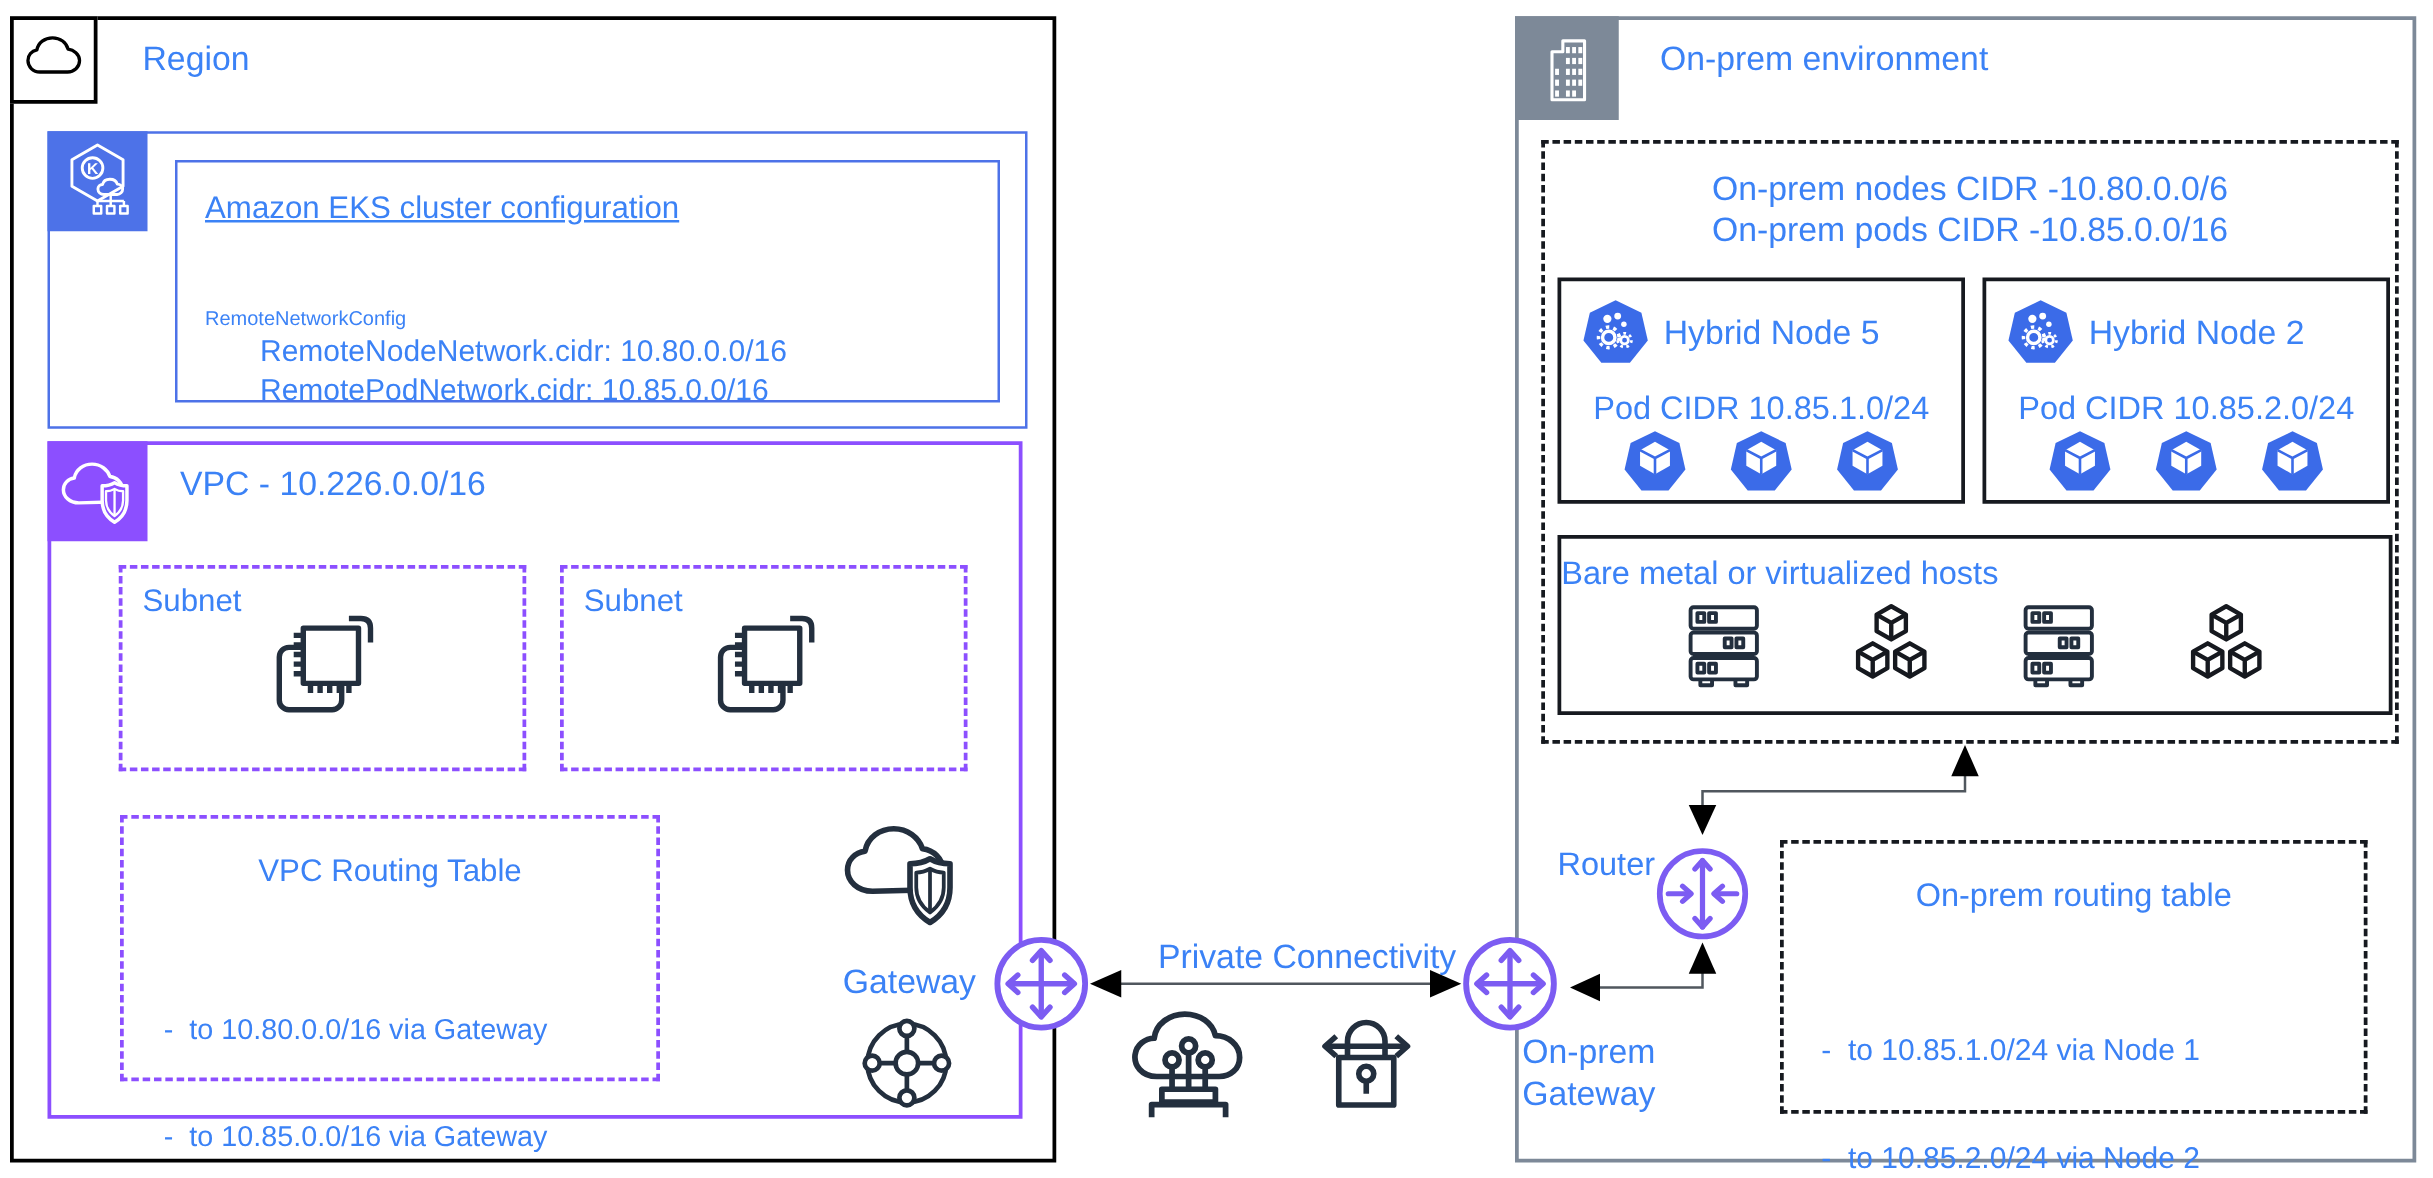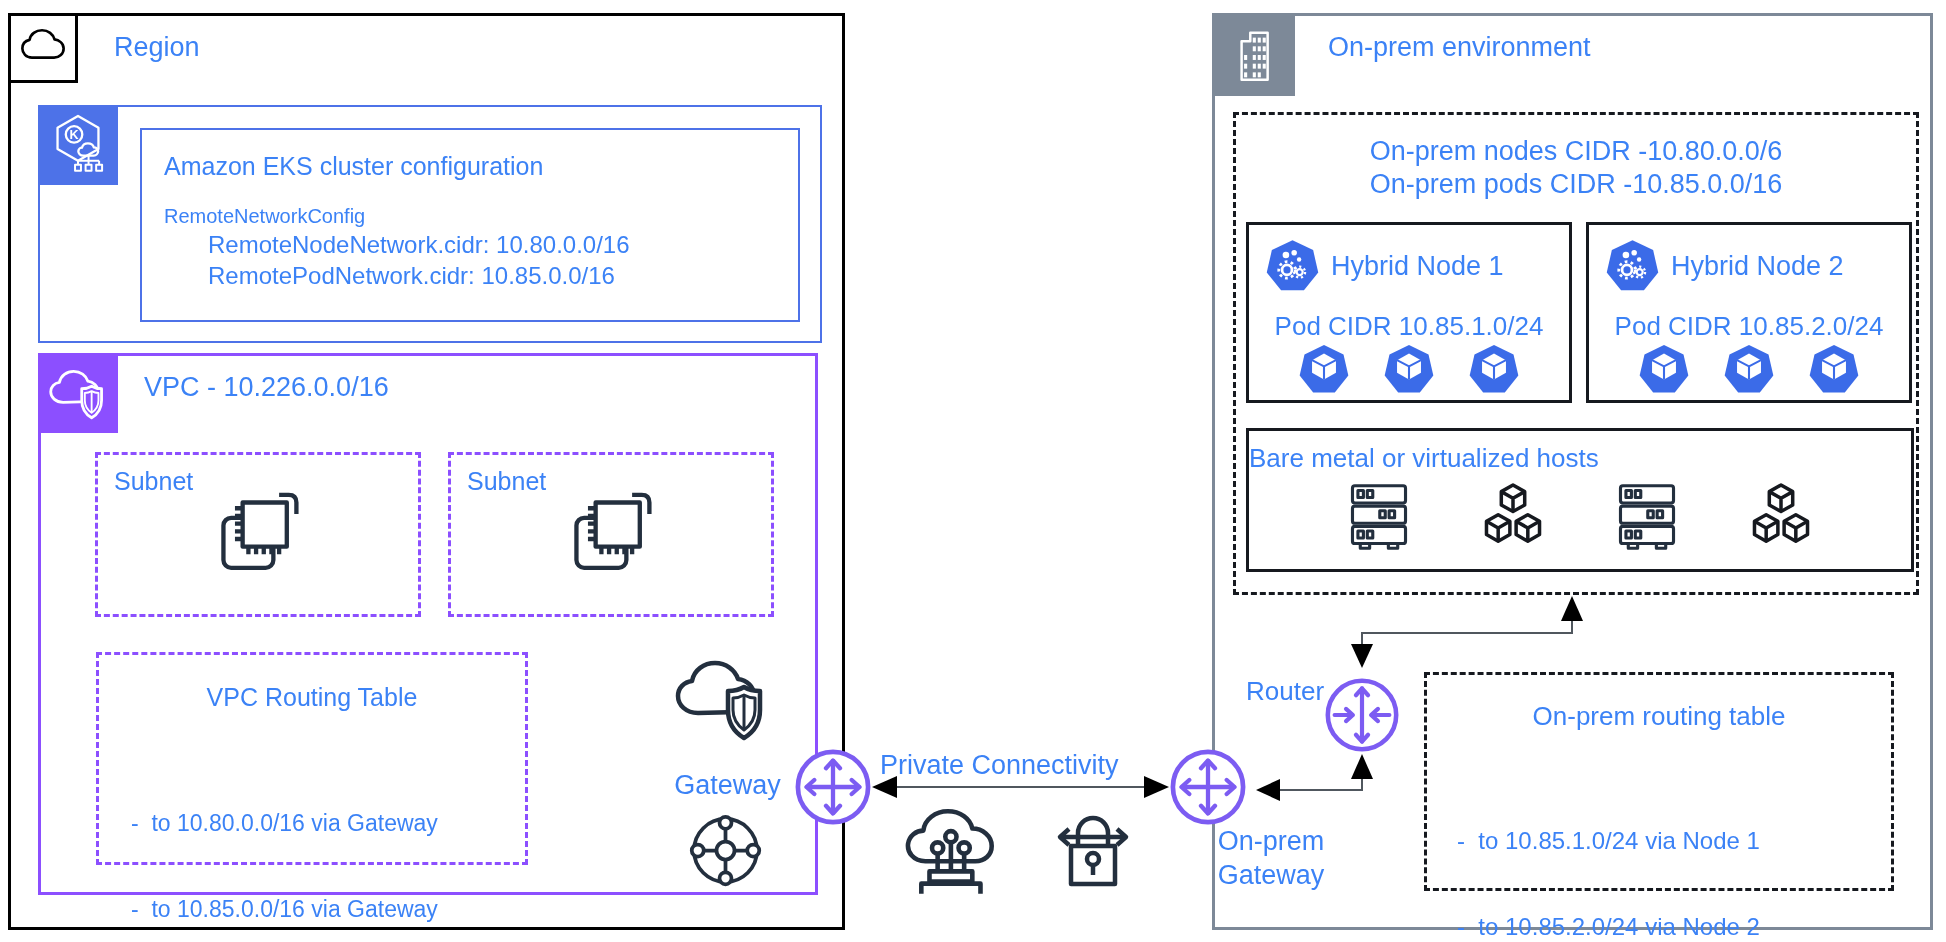--- a/index.html
+++ b/index.html
@@ -15,22 +15,22 @@
   
   .region-box { left:8px; top:13px; width:837px; height:917px; border:3px solid #000; }
   .region-icon { left:8px; top:13px; width:70px; height:70px; background:#fff; border:3px solid #000;
                  display:flex; align-items:center; justify-content:center; z-index:2; }
   .region-label { left:114px; top:32px; font-size:27px; }
 
   .eks-outer { left:38px; top:105px; width:784px; height:238px; border:2px solid #4d72e8; }
   .eks-icon  { left:38px; top:105px; width:80px; height:80px; background:#4d72e8;
                display:flex; align-items:center; justify-content:center; z-index:2; }
   .eks-inner { left:140px; top:128px; width:660px; height:194px; border:2px solid #4d72e8; padding-left:22px; }
-  .eks-title { margin-top:22px; font-size:25px; }
-  .eks-heading { margin-top:24px; font-size:20px; }
+  .eks-title { margin-top:22px; font-size:25px;text-decoration:underline; }
+  .eks-heading { margin-top:66px; font-size:16px; }
   .eks-line { margin-top:3px; padding-left:44px; font-size:24px; line-height:28px; }
 
   
   .vpc-box  { left:38px; top:353px; width:780px; height:542px; border:3px solid #8C4FFF; }
   .vpc-icon { left:38px; top:353px; width:80px; height:80px; background:#8C4FFF;
               display:flex; align-items:center; justify-content:center; z-index:2; }
   .vpc-label { left:144px; top:372px; font-size:27px; }
 
   .subnet { border:3px dashed #8C4FFF; }
   .subnet-1 { left:95px;  top:452px; width:326px; height:165px; }
@@ -41,21 +41,21 @@
   .vpc-routing { left:96px; top:652px; width:432px; height:213px; border:3px dashed #8C4FFF; }
   .rt-title { text-align:center; margin-top:28px; font-size:25px; }
   .rt-routes { margin-top:40px; margin-left:32px; font-size:23px; line-height:28.5px; white-space:pre; }
   .onprem-routing .rt-routes { font-size:24px; margin-left:30px; margin-top:38px; }
 
   .gw-cloudshield { left:672px; top:652px; width:100px; height:92px; }
   .gw-label { left:650px; top:770px; width:155px; text-align:center; font-size:27px; }
   .gw-netcircle { left:688px; top:813px; width:75px; height:75px; }
 
   
-  .privconn-label { left:880px; top:750px; width:285px; text-align:left; font-size:27px; }
+  .privconn-label { left:880px; top:750px; width:285px; text-align:right; font-size:27px; }
   .dx-icon   { left:905px;  top:800px; width:102px; height:102px; }
   .lock-icon { left:1043px; top:800px; width:100px; height:102px; }
 
   
   .onprem-box { left:1212px; top:13px; width:721px; height:917px; border:3px solid #7D8998; }
   .onprem-icon { left:1212px; top:13px; width:83px; height:83px; background:#7D8998;
                  display:flex; align-items:center; justify-content:center; z-index:2; }
   .onprem-label { left:1328px; top:32px; font-size:27px; }
 
   .cidr-box { left:1233px; top:112px; width:686px; height:483px; border:3px dashed #16191f; }
@@ -357,21 +357,21 @@
     <div class="cidr-lines">
       <div>On-prem nodes CIDR -10.80.0.0/6</div>
       <div>On-prem pods CIDR -10.85.0.0/16</div>
     </div>
   </div>
 
   <div class="box nodebox node-1">
     <svg class="node-head-icon" viewBox="0 0 100 100">
         <use href="#i-node"></use>
       </svg>
-    <div class="node-name">Hybrid Node 1</div>
+    <div class="node-name">Hybrid Node 5</div>
     <div class="pod-cidr">Pod CIDR 10.85.1.0/24</div>
     <div class="pods-row">
       <svg viewBox="0 0 100 100">
           <use href="#i-pod"></use>
         </svg>
       <svg viewBox="0 0 100 100">
           <use href="#i-pod"></use>
         </svg>
       <svg viewBox="0 0 100 100">
           <use href="#i-pod"></use>

